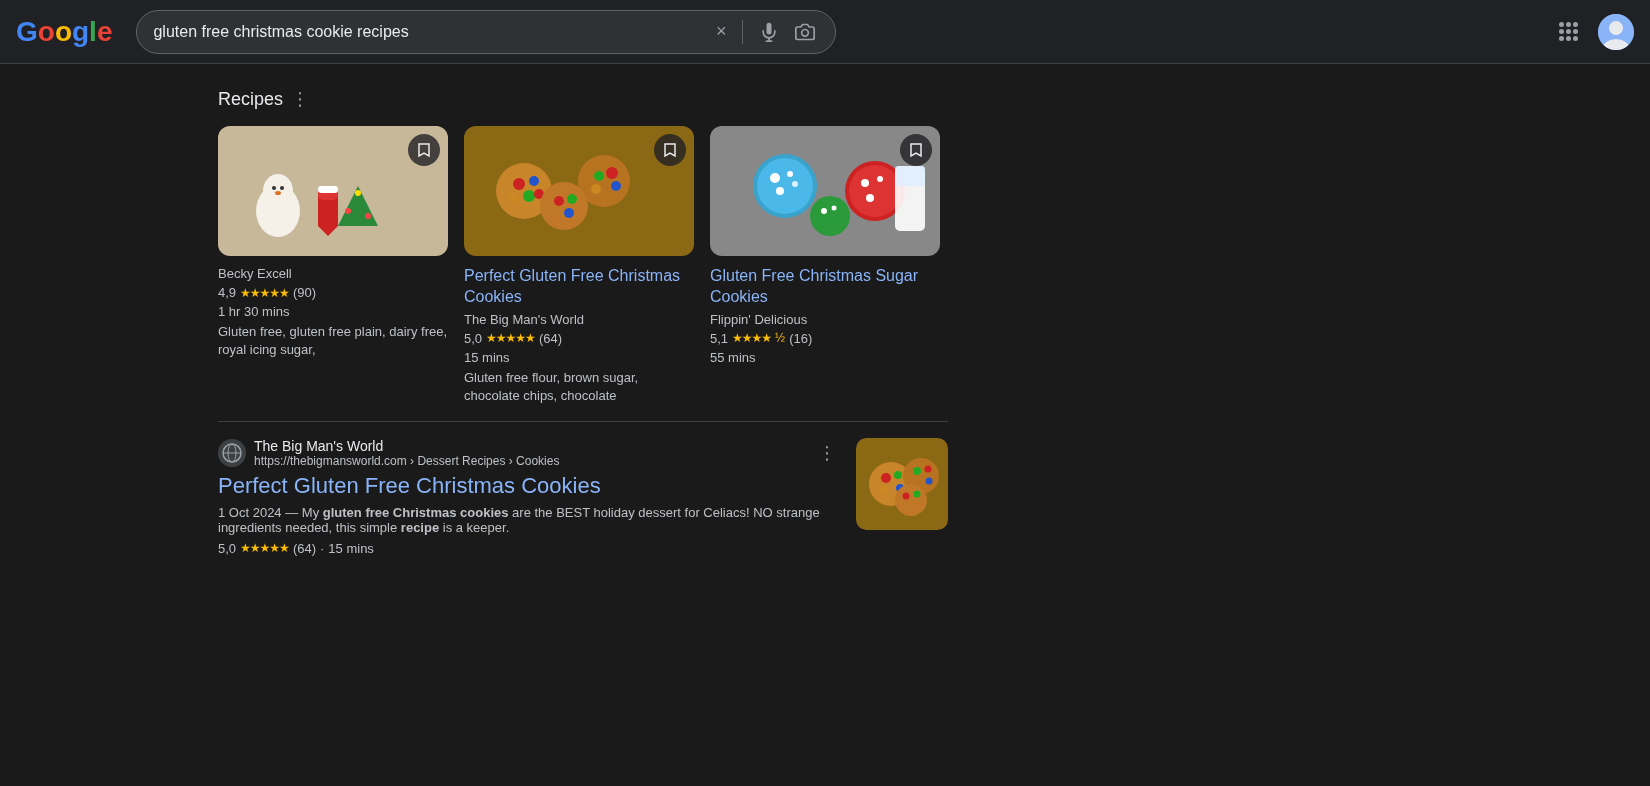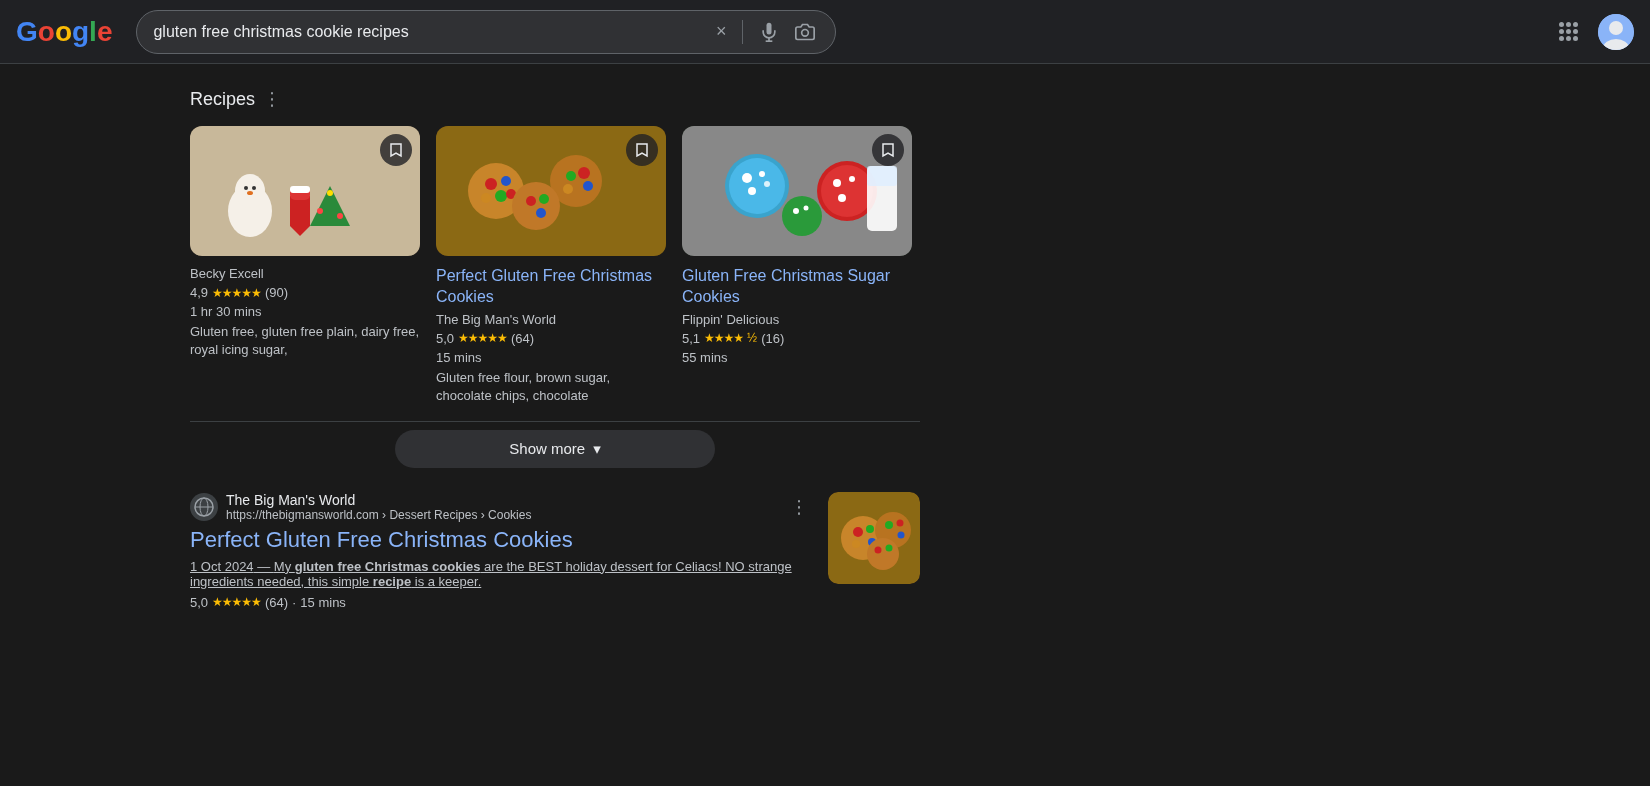--- a/index.html
+++ b/index.html
@@ -104,20 +104,21 @@
       justify-content: center;
       font-size: 18px;
       overflow: hidden;
       cursor: pointer;
     }
 
     
     .main {
       padding: 24px 0 24px 190px;
       max-width: 960px;
+      margin-left: 28px;
     }
 
     
     .recipes-header {
       display: flex;
       align-items: center;
       gap: 8px;
       margin-bottom: 16px;
     }
     .recipes-title {
@@ -294,21 +295,20 @@
       font-size: 22px;
       font-weight: normal;
       margin-bottom: 4px;
       cursor: pointer;
       line-height: 1.3;
     }
     .result-date {
       color: #bdc1c6;
       font-size: 13px;
       margin-bottom: 6px;
-      text-decoration: underline;
     }
     .result-meta {
       color: #bdc1c6;
       font-size: 13px;
       margin-top: 6px;
       display: flex;
       align-items: center;
       gap: 4px;
     }
     .result-img {
@@ -535,26 +535,20 @@
           <span class="half-star">½</span>
         <span class="rating-count">(16)</span>
       </div>
       <div class="recipe-time">55 mins</div>
     </div>
 
   </div>
 
   <hr class="recipe-section-line">
 
-  <div class="show-more-wrapper">
-    <button class="show-more-btn">
-      <span>Show more</span>
-      <span>▾</span>
-    </button>
-  </div>
 
   <div class="search-result">
     <div class="result-left">
       <div class="result-source">
         <div class="source-favicon">
           <svg width="20" height="20" viewBox="0 0 20 20">
             <circle cx="10" cy="10" r="9" stroke="#9aa0a6" stroke-width="1.5" fill="none"></circle>
             <ellipse cx="10" cy="10" rx="4" ry="9" stroke="#9aa0a6" stroke-width="1" fill="none"></ellipse>
             <line x1="1" y1="10" x2="19" y2="10" stroke="#9aa0a6" stroke-width="1"></line>
           </svg>

